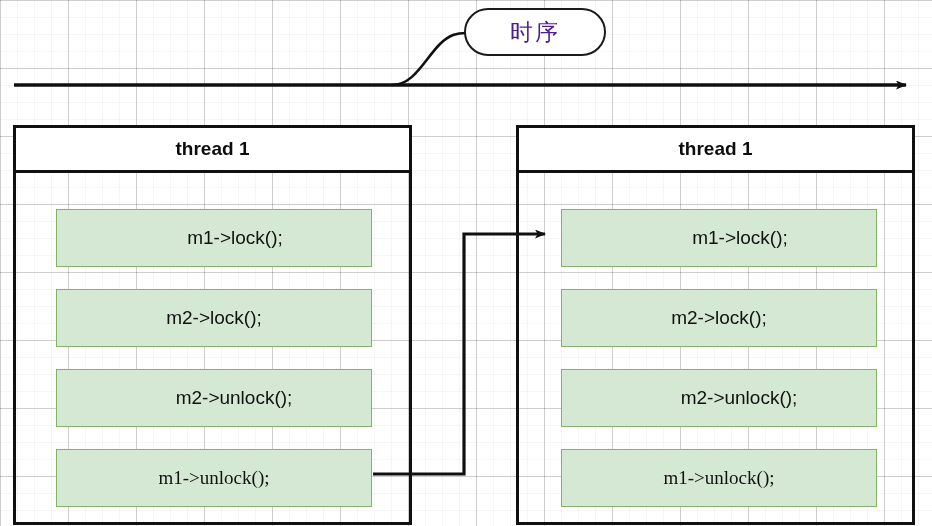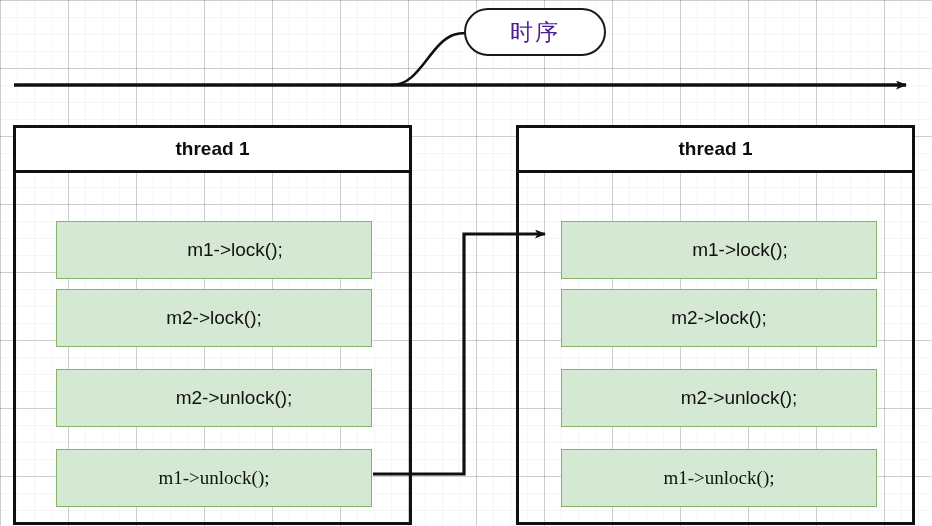--- a/index.html
+++ b/index.html
@@ -104,21 +104,21 @@
     border: 1.8px solid #82b366;
     box-sizing: border-box;
     display: flex;
     align-items: center;
     justify-content: center;
   }
   .step-box span {
     font-size: 19px;
     color: #111111;
   }
-  .step-0 { top: 48px; padding-left: 42px; }
+  .step-0 { top: 36px; padding-left: 42px; }
   .step-1 { top: 116px; align-items: center; }
   .step-2 { top: 196px; padding-left: 40px; }
   .step-3 { top: 276px; font-family: Liberation Serif, serif; }
 
   #thread-2-panel .step-box { left: 42px; width: 316px; }
 
   .watermark {
     position: absolute;
     right: 14px;
     bottom: 9px;

